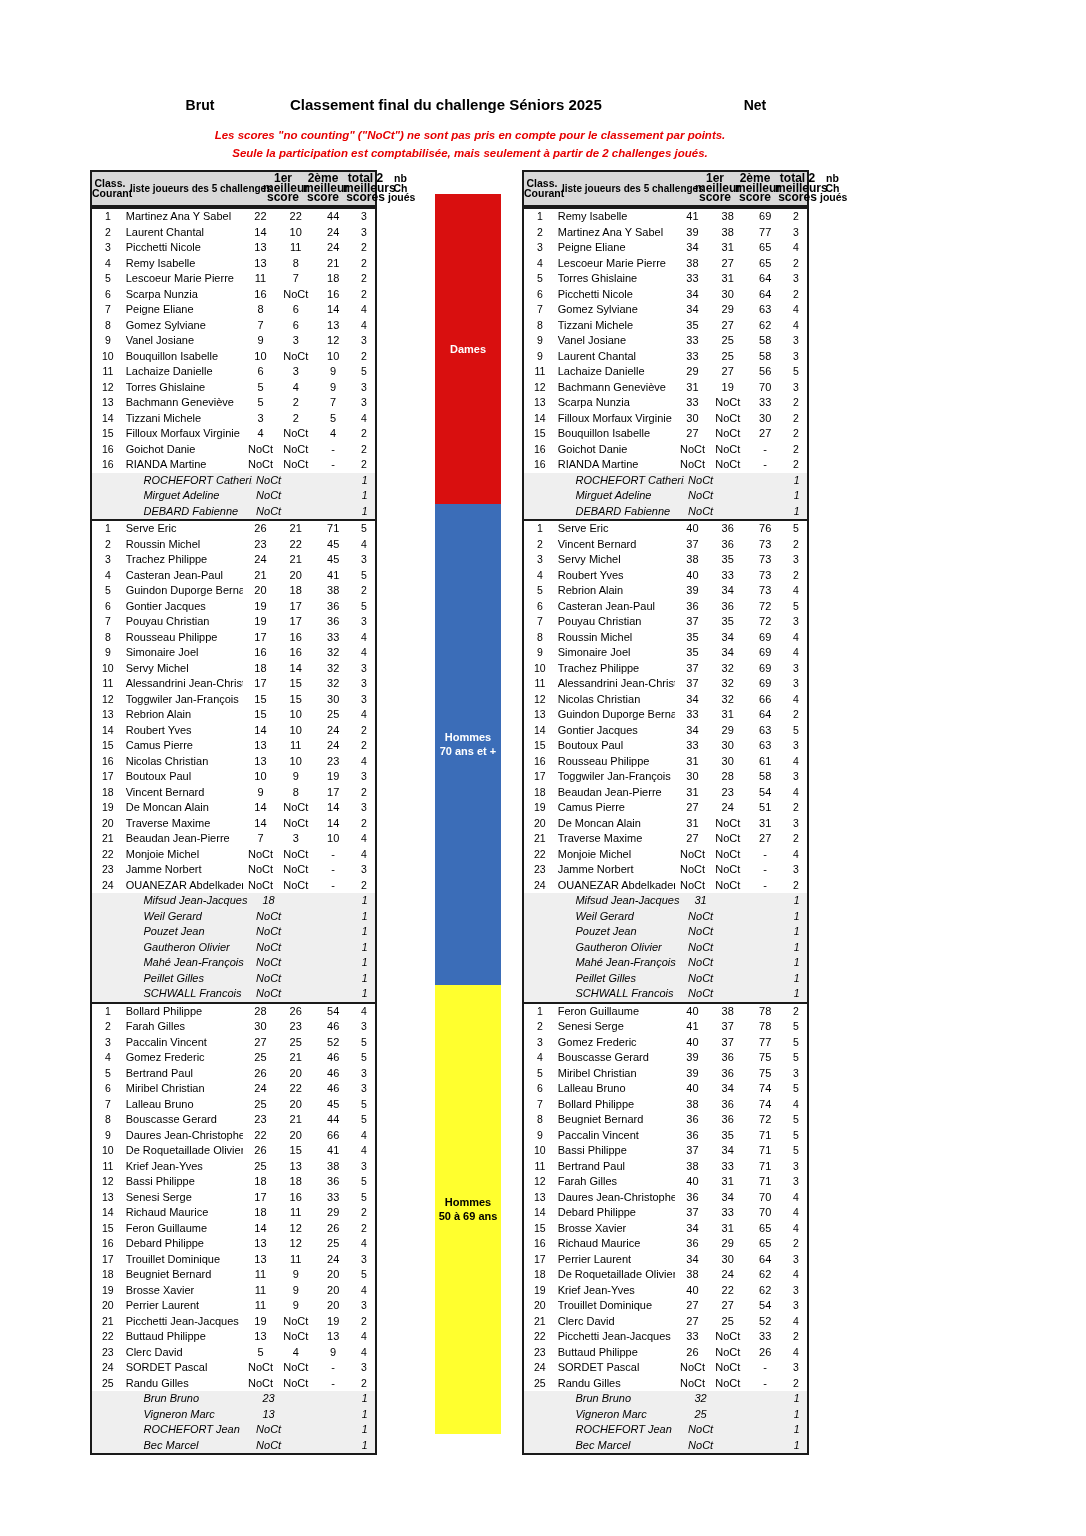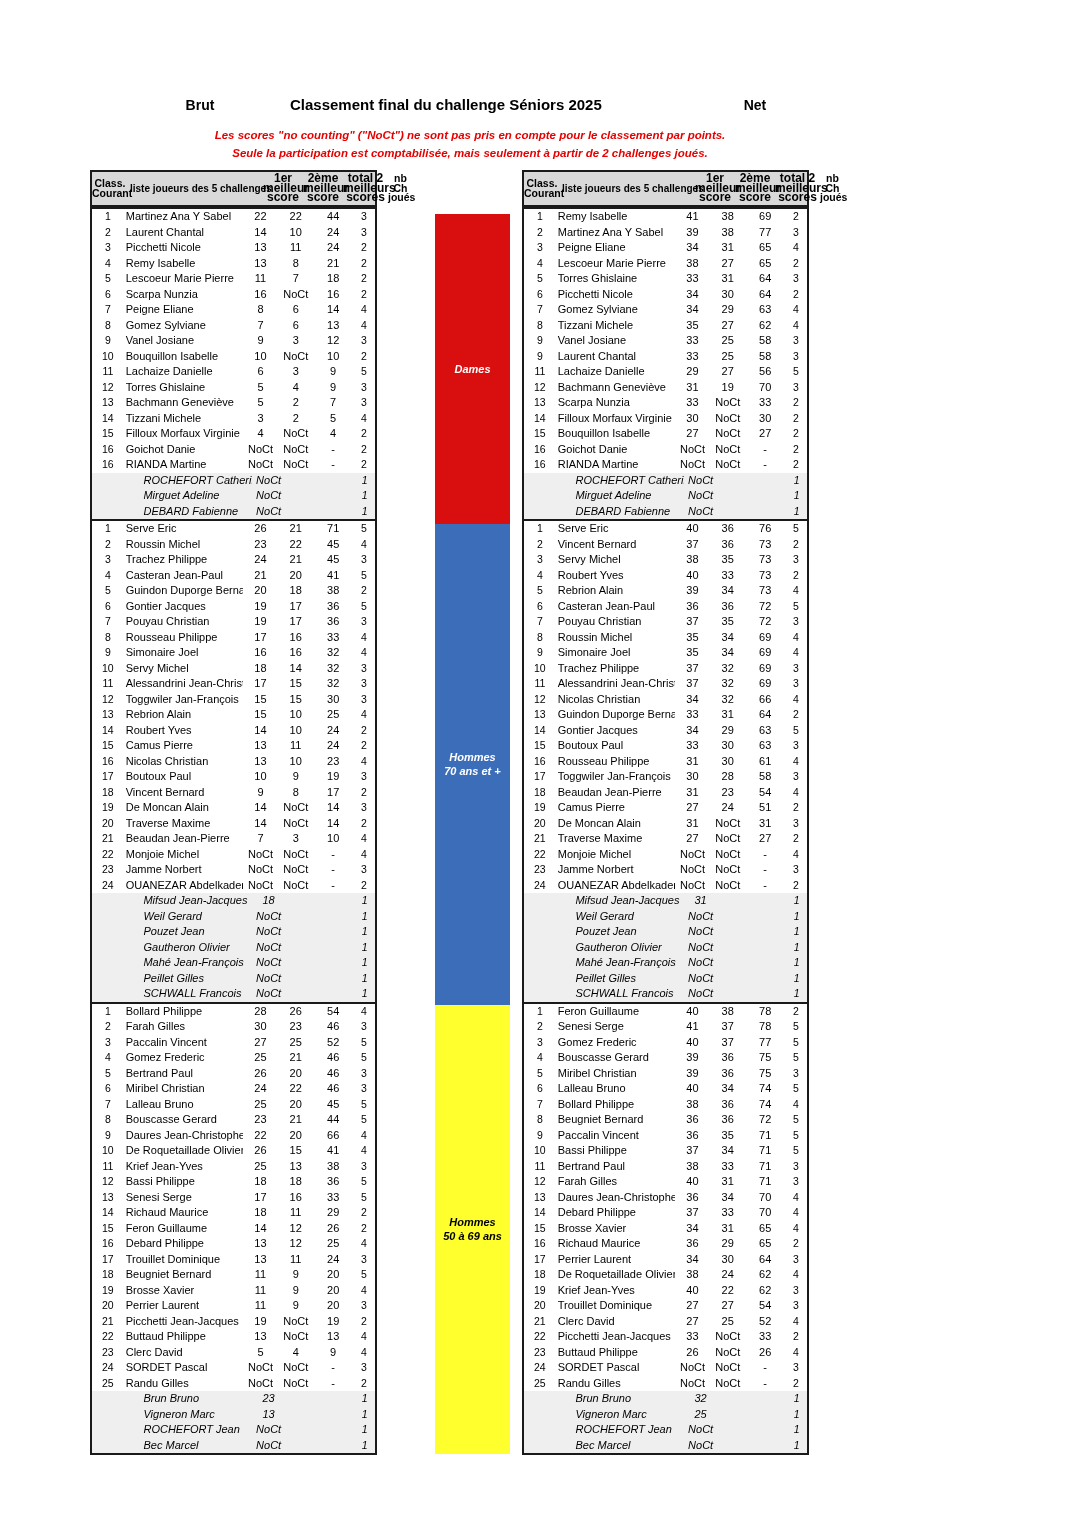--- a/index.html
+++ b/index.html
@@ -22,21 +22,21 @@
   .section:first-of-type{border-top:none;}
   .trow{display:flex;height:15.5px;align-items:center;}
   .trow.extra{background:var(--extra-bg);font-style:italic;padding-left:20px;}
   .cell{font-size:11px;line-height:15px;overflow:hidden;}
   .c-rank{width:36px;text-align:center;font-size:10.5px;}
   .c-name{width:135px;text-align:left;white-space:nowrap;padding-left:2px;box-sizing:border-box;}
   .c-s1{width:40px;text-align:center;}
   .c-s2{width:40px;text-align:center;}
   .c-tot{width:45px;text-align:center;}
   .c-nb{width:25px;text-align:center;font-size:10.5px;}
-  .band{position:absolute;left:435px;top:214px;width:75px;font-style:italic;}
+  .band{position:absolute;left:435px;top:194px;width:66px;}
   .band-seg{display:flex;align-items:center;justify-content:center;}
   .band-label{font-weight:bold;font-size:11px;line-height:14px;text-align:center;white-space:pre-line;}
 </style>
 </head>
 <body>
 
 <div class="page">
   <div class="hdr-label hdr-brut">Brut</div>
   <div class="hdr-title">Classement final du challenge Séniors 2025</div>
   <div class="hdr-label hdr-net">Net</div>

